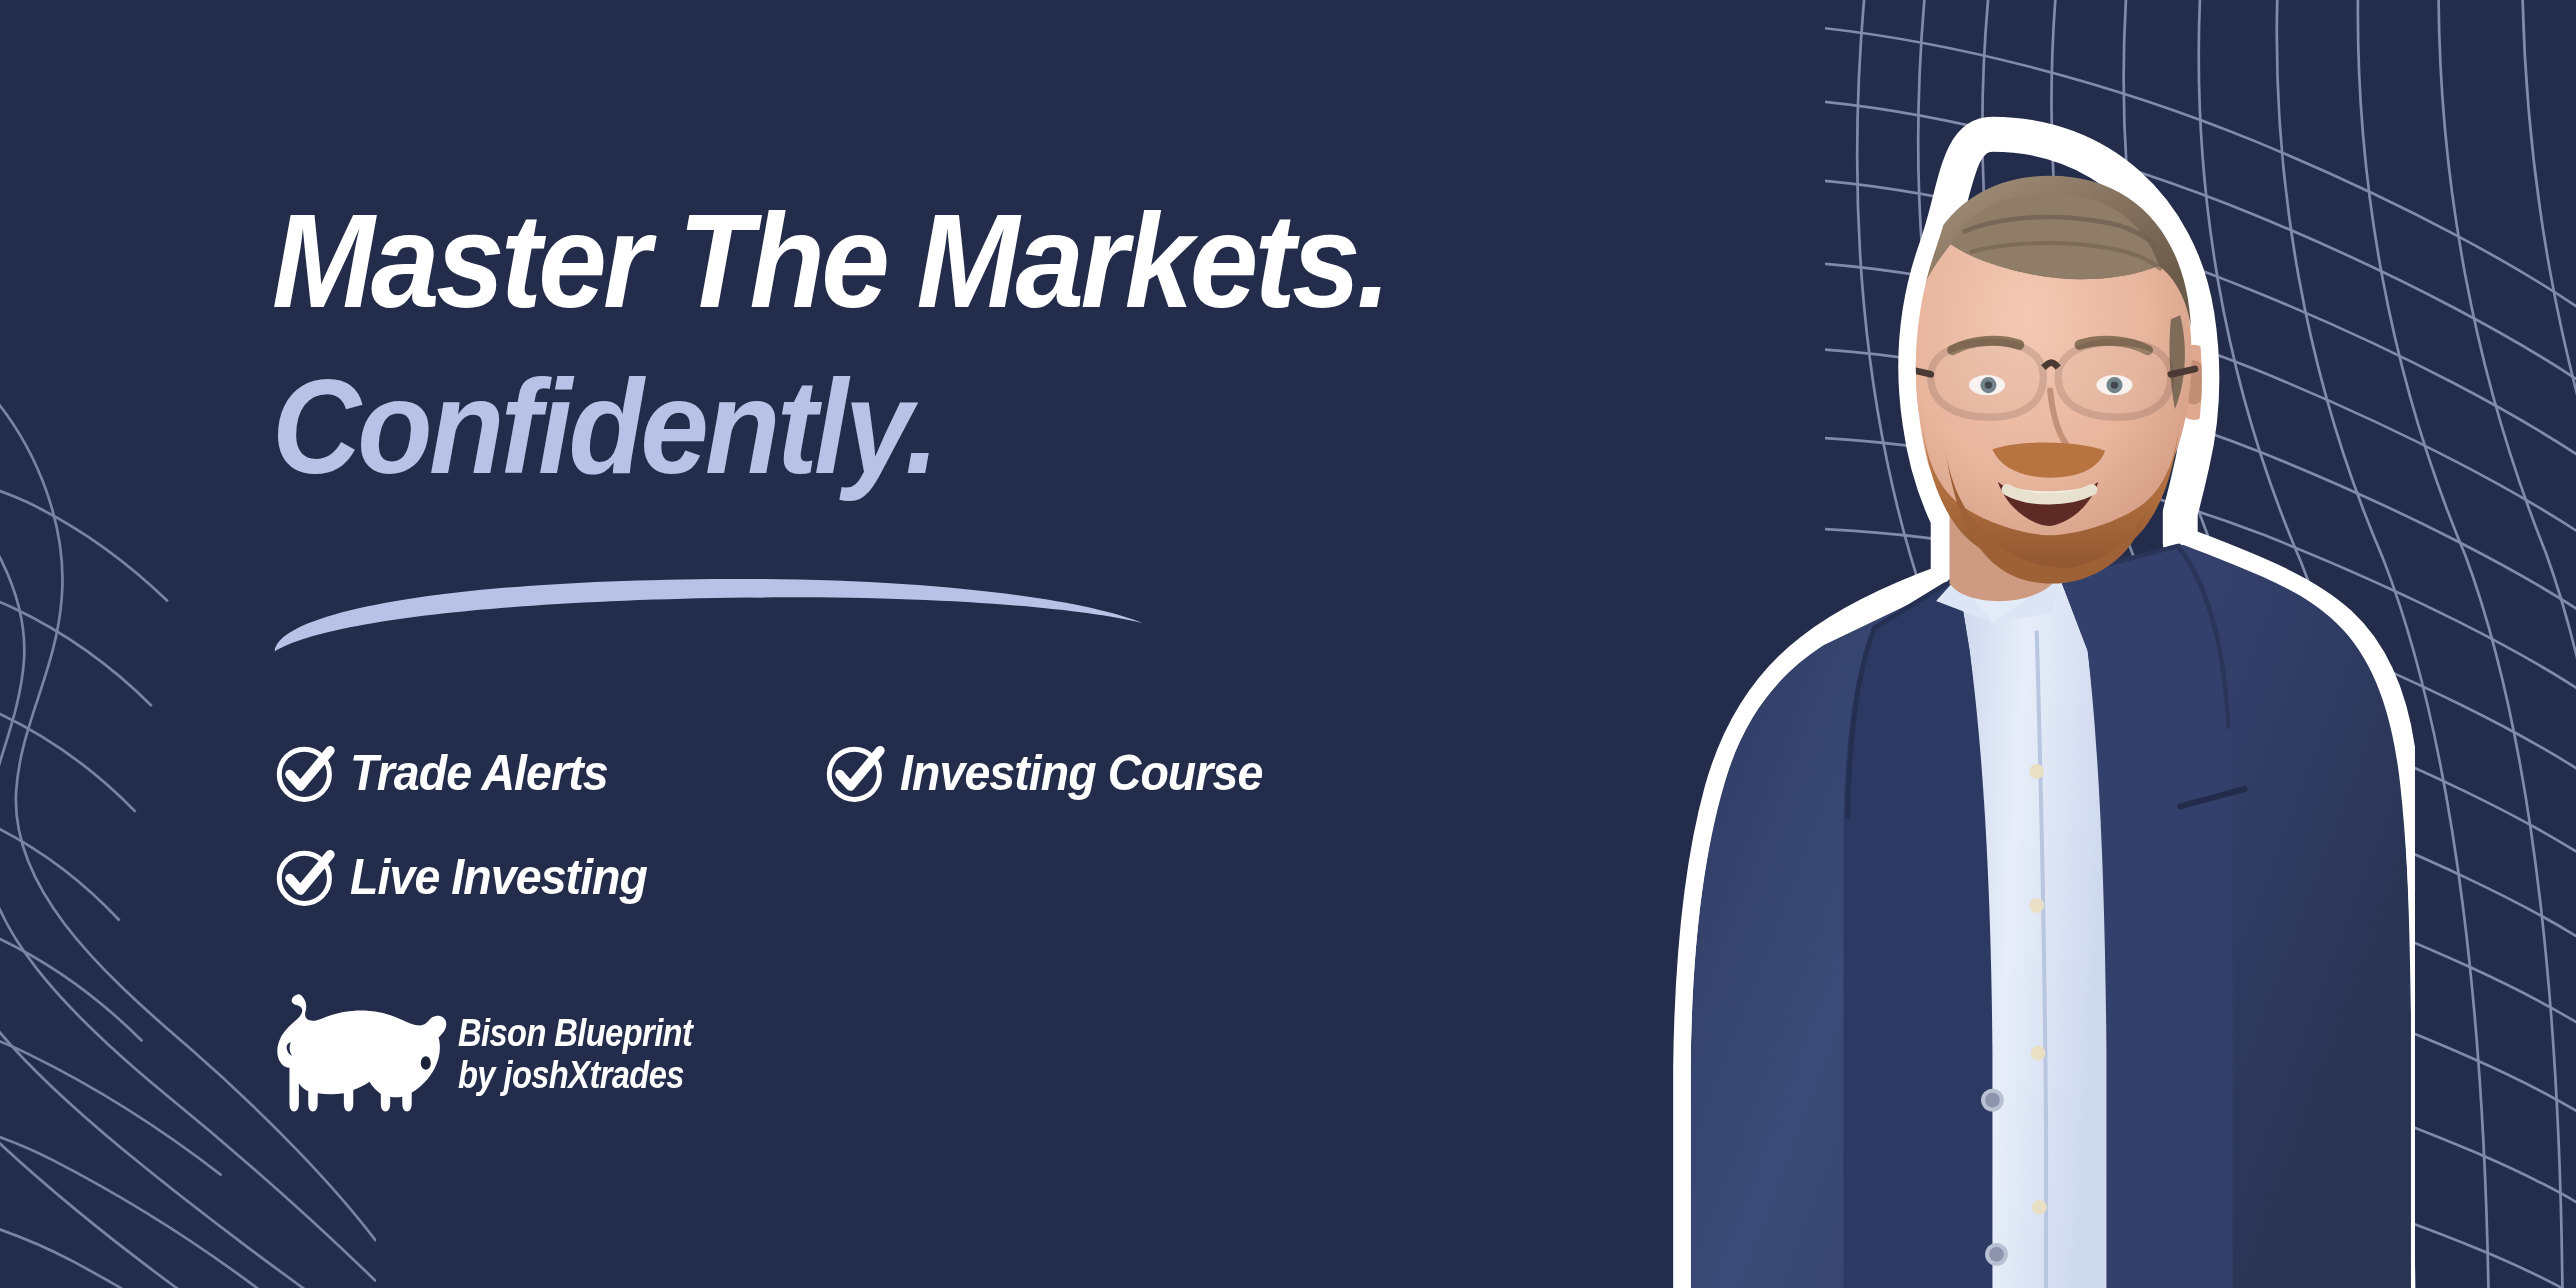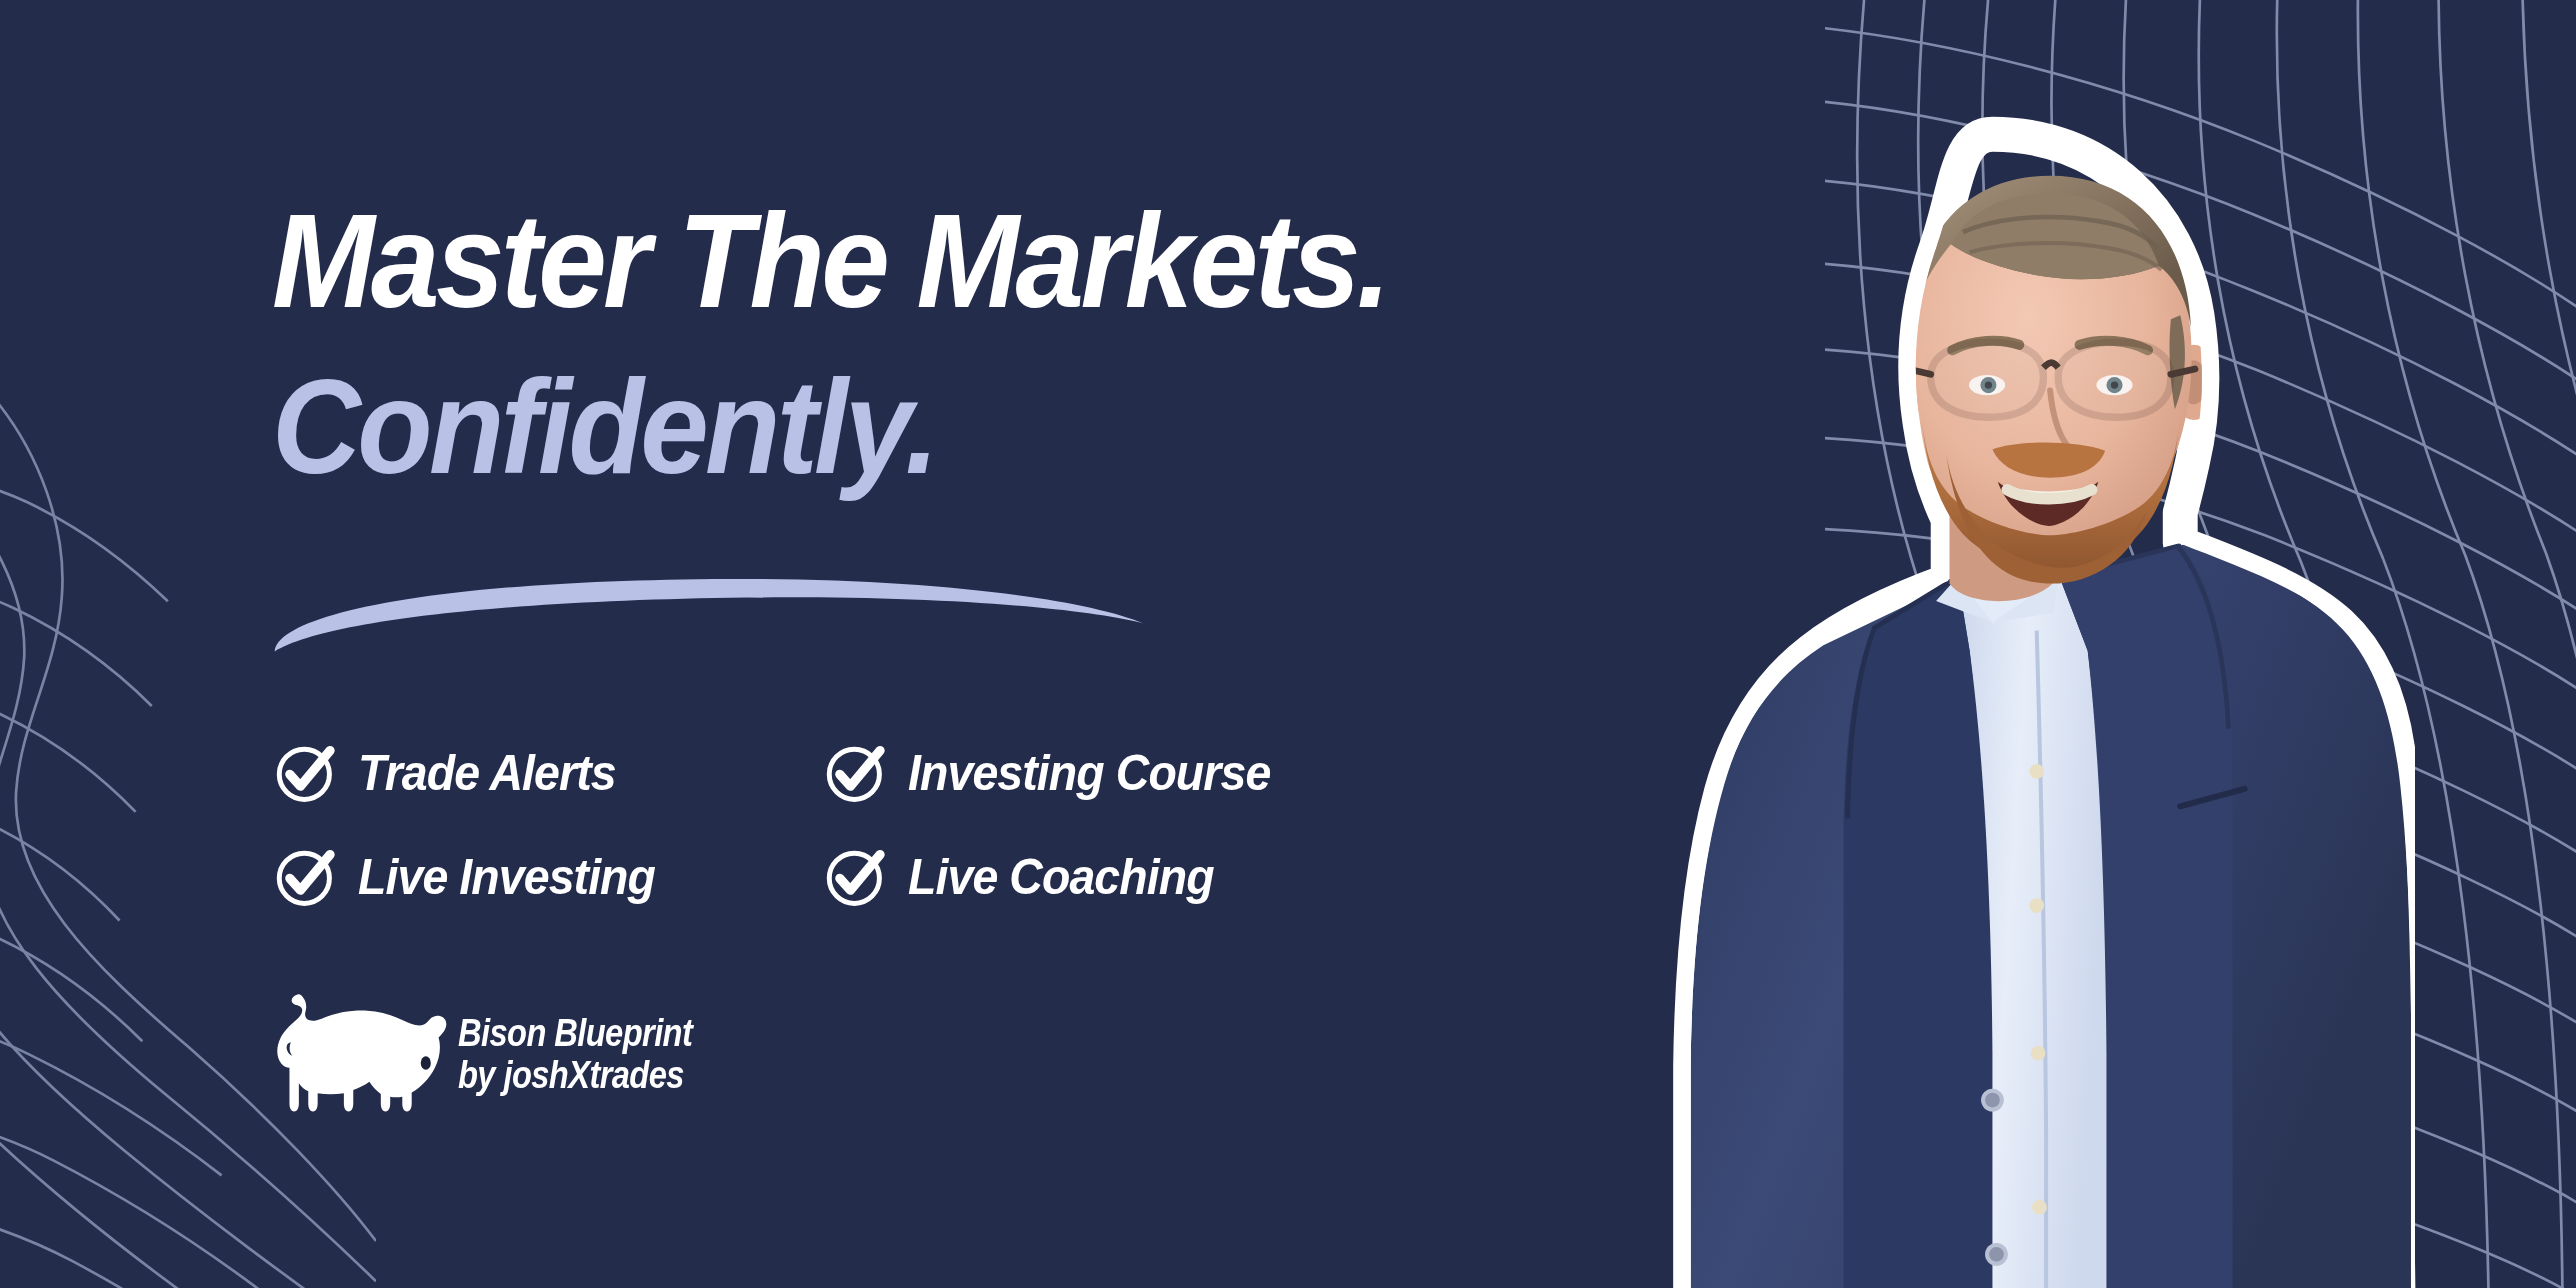--- a/index.html
+++ b/index.html
@@ -51,21 +51,21 @@
 
   
   #features {
     position:absolute; left:0; top:721px;
     width:1127px;
     display:grid;
     grid-template-columns:550px 577px;
     grid-auto-rows:104px;
     align-items:center;
   }
-  .feature-item { display:flex; align-items:center; gap:20px; }
+  .feature-item { display:flex; align-items:center; gap:12px; }
   .check-icon { width:66px; height:66px; flex:0 0 66px; }
   .feature-label {
     color:#ffffff;
     font-weight:700;
     font-size:50px;
     letter-spacing:-1px;
     white-space:nowrap;
     transform:scaleX(0.93);
     transform-origin:left center;
   }
@@ -179,27 +179,20 @@
       </div>
 
       <div class="feature-item">
         <svg class="check-icon" viewBox="0 0 100 100">
           <circle cx="49" cy="52" r="38" fill="none" stroke="#ffffff" stroke-width="7.5"></circle>
           <path d="M27,52 L43,70 L88,16" fill="none" stroke="#ffffff" stroke-width="14" stroke-linecap="round" stroke-linejoin="round"></path>
         </svg>
         <span class="feature-label">Live Investing</span>
       </div>
 
-      <div class="feature-item">
-        <svg class="check-icon" viewBox="0 0 100 100">
-          <circle cx="49" cy="52" r="38" fill="none" stroke="#ffffff" stroke-width="7.5"></circle>
-          <path d="M27,52 L43,70 L88,16" fill="none" stroke="#ffffff" stroke-width="14" stroke-linecap="round" stroke-linejoin="round"></path>
-        </svg>
-        <span class="feature-label">Live Coaching</span>
-      </div>
 
     </div>
 
     <div id="logo-lockup">
       <svg id="bison-icon" viewBox="0 0 268 205">
         <path fill="#ffffff" d="
           M38,14 C30,16 27,23 31,27 C35,31 41,29 44,34
           C47,39 43,46 36,52 C27,60 18,68 13,78
           C6,92 6,107 14,117 C17,121 22,123 26,123
           L26,176 C26,183 28,188 33,188 C38,188 40,183 40,176

